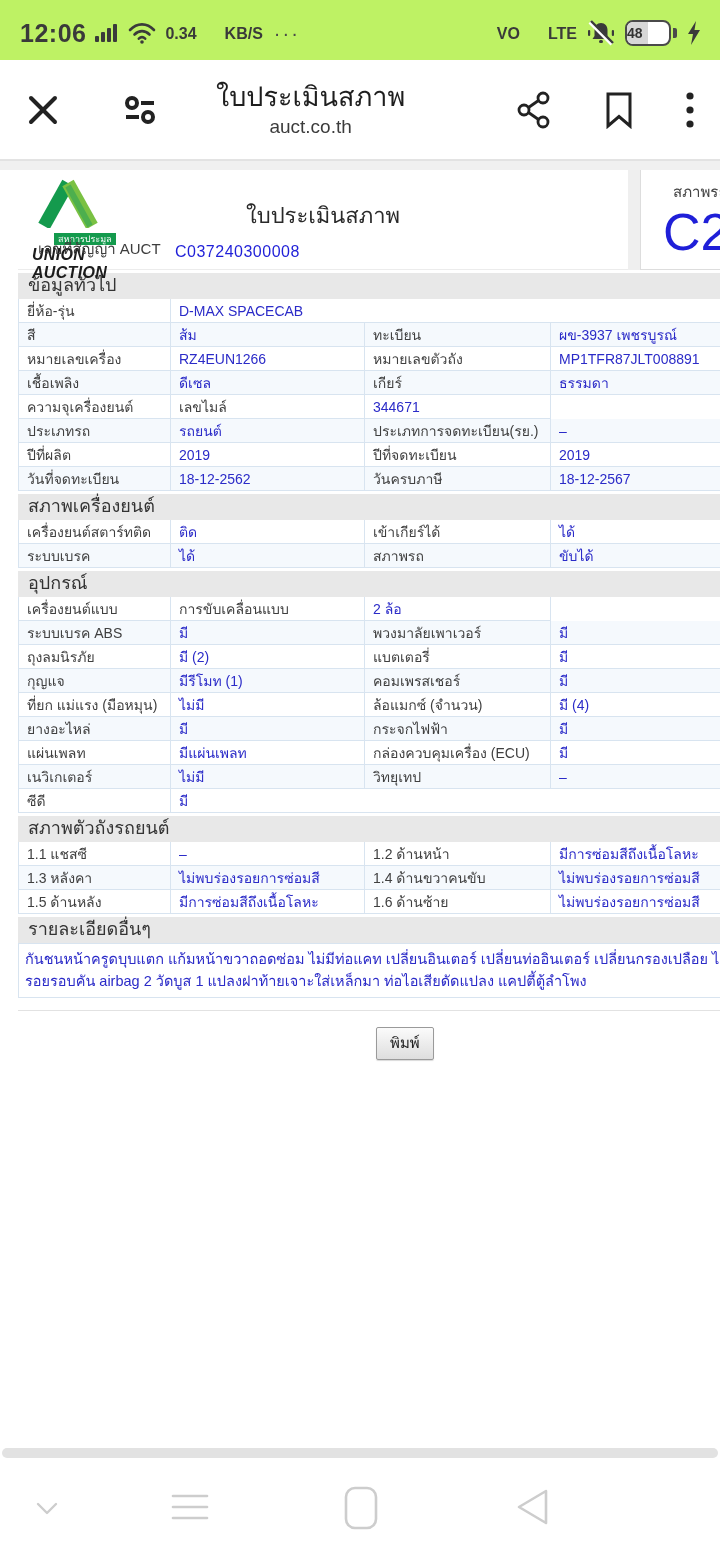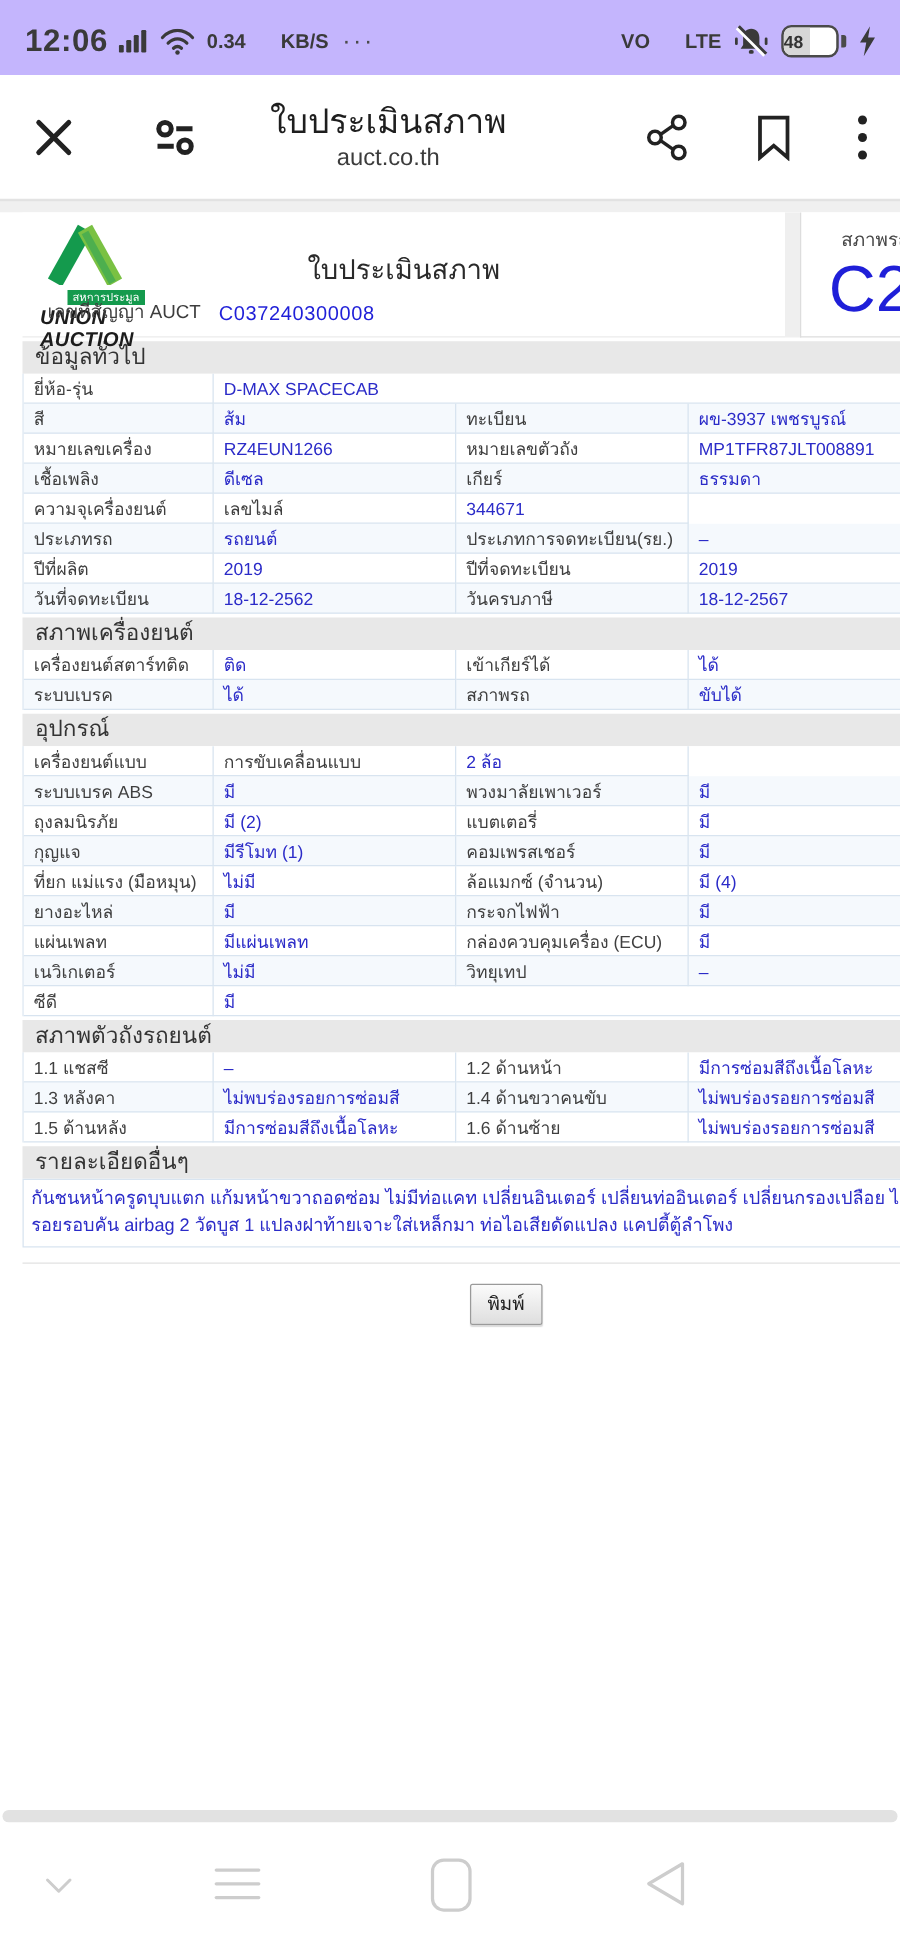--- a/index.html
+++ b/index.html
@@ -1,19 +1,19 @@
 <!DOCTYPE html>
 <html><head>
 <meta charset="utf-8">
 <style>
   * { margin:0; padding:0; box-sizing:border-box; }
   html,body { width:720px; height:1560px; background:#fff; font-family:"Liberation Sans", sans-serif; overflow:hidden; position:relative; }
 
   
-  .status-bar { height:60px; display:flex; align-items:center; justify-content:space-between; padding:6px 18px 0 20px; background:#c4b5fd; }
+  .status-bar { height:60px; display:flex; align-items:center; justify-content:space-between; padding:6px 18px 0 20px; background:#bef264; }
   .sb-left, .sb-right { display:flex; align-items:center; gap:9px; }
   .sb-time { font-size:25px; color:#3a3a3a; font-weight:600; letter-spacing:0.5px; }
   .sb-stack { display:flex; flex-direction:row; line-height:11px; font-size:16px; font-weight:700; color:#3a3a3a;gap:28px; }
   .sb-dots { font-size:20px; color:#4a4a4a; letter-spacing:2px; margin-left:2px; }
   .battery { position:relative; width:46px; height:26px; border:2.5px solid #4a4a4a; border-radius:8px; display:flex; align-items:center; background:#fff; overflow:hidden; }
   .battery .fill { position:absolute; left:0; top:0; bottom:0; width:50%; background:#d7d7d7; }
   .battery .num { position:relative; font-size:14px; font-weight:700; color:#333; }
   .battery-nub { width:4px; height:10px; background:#4a4a4a; border-radius:0 2px 2px 0; margin-left:-7px; }
 
   

